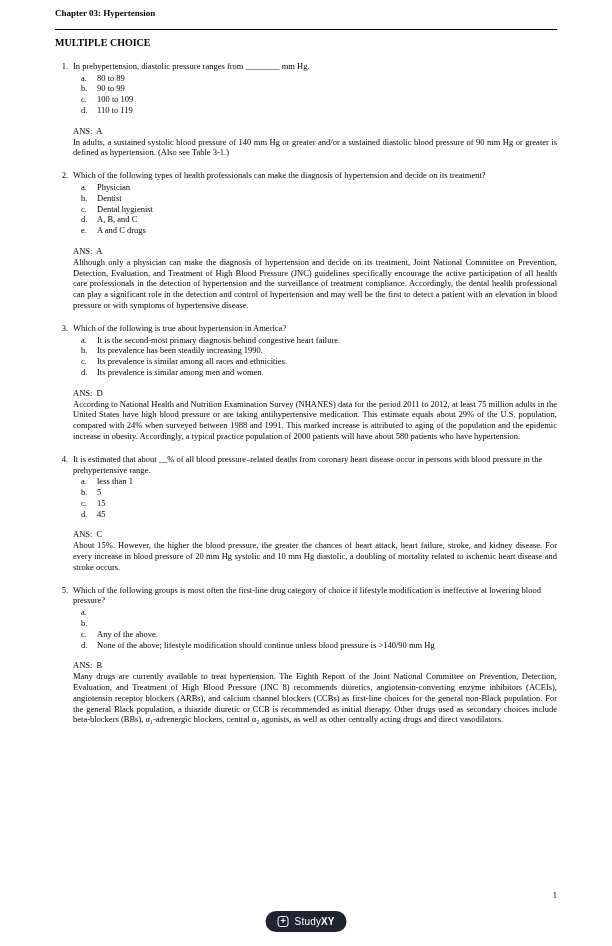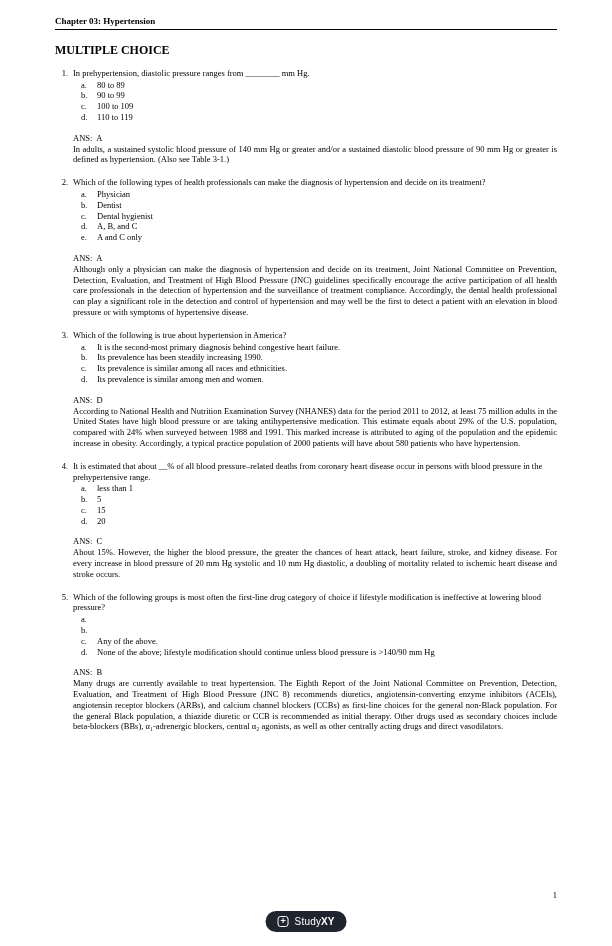--- a/index.html
+++ b/index.html
@@ -8,37 +8,37 @@
     position: relative;
     width: 612px;
     height: 946px;
     margin: 0 auto;
     background: #ffffff;
     font-family: "Liberation Serif", "DejaVu Serif", serif;
     color: #000;
     overflow: hidden;
   }
   .header {
-    margin: 16px 55px 0 55px;
+    margin: 8px 55px 0 55px;
     font-size: 9px;
     font-weight: bold;
     line-height: 11px;
     border-bottom: 1.4px solid #000;
-    padding-bottom: 2px;
+    padding-bottom: 10px;
   }
   .content {
     margin: 0 55px;
     font-size: 8.5px;
     line-height: 10.8px;
   }
   .section-heading {
     font-weight: bold;
-    margin-top: 15px;
+    margin-top: 8px;
     margin-bottom: 12px;
-    font-size: 12px;
+    font-size: 10px;
   }
   .question { display: flex; margin-bottom: 12px; }
   .q-num {
     width: 13px;
     text-align: right;
     margin-right: 5px;
     flex: 0 0 auto;
   }
   .q-body { flex: 1 1 auto; min-width: 0; }
   .q-text { text-align: left; }
@@ -141,21 +141,21 @@
           <div class="option">
             <span class="opt-letter">c.</span>
             <span class="opt-text">Dental hygienist</span>
           </div>
           <div class="option">
             <span class="opt-letter">d.</span>
             <span class="opt-text">A, B, and C</span>
           </div>
           <div class="option">
             <span class="opt-letter">e.</span>
-            <span class="opt-text">A and C only</span>
+            <span class="opt-text">A and C drugs</span>
           </div>
         </div>
         <div class="ans">ANS:  A</div>
         <div class="rationale">Although only a physician can make the diagnosis of hypertension and decide on its treatment, Joint National Committee on Prevention, Detection, Evaluation, and Treatment of High Blood Pressure (JNC) guidelines specifically encourage the active participation of all health care professionals in the detection of hypertension and the surveillance of treatment compliance. Accordingly, the dental health professional can play a significant role in the detection and control of hypertension and may well be the first to detect a patient with an elevation in blood pressure or with symptoms of hypertensive disease.</div>
       </div>
     </div>
 
     <div class="question">
       <span class="q-num">3.</span>
       <div class="q-body">
@@ -195,21 +195,21 @@
           <div class="option">
             <span class="opt-letter">b.</span>
             <span class="opt-text">5</span>
           </div>
           <div class="option">
             <span class="opt-letter">c.</span>
             <span class="opt-text">15</span>
           </div>
           <div class="option">
             <span class="opt-letter">d.</span>
-            <span class="opt-text">20</span>
+            <span class="opt-text">45</span>
           </div>
         </div>
         <div class="ans">ANS:  C</div>
         <div class="rationale">About 15%. However, the higher the blood pressure, the greater the chances of heart attack, heart failure, stroke, and kidney disease. For every increase in blood pressure of 20 mm Hg systolic and 10 mm Hg diastolic, a doubling of mortality related to ischemic heart disease and stroke occurs.</div>
       </div>
     </div>
 
     <div class="question">
       <span class="q-num">5.</span>
       <div class="q-body">

